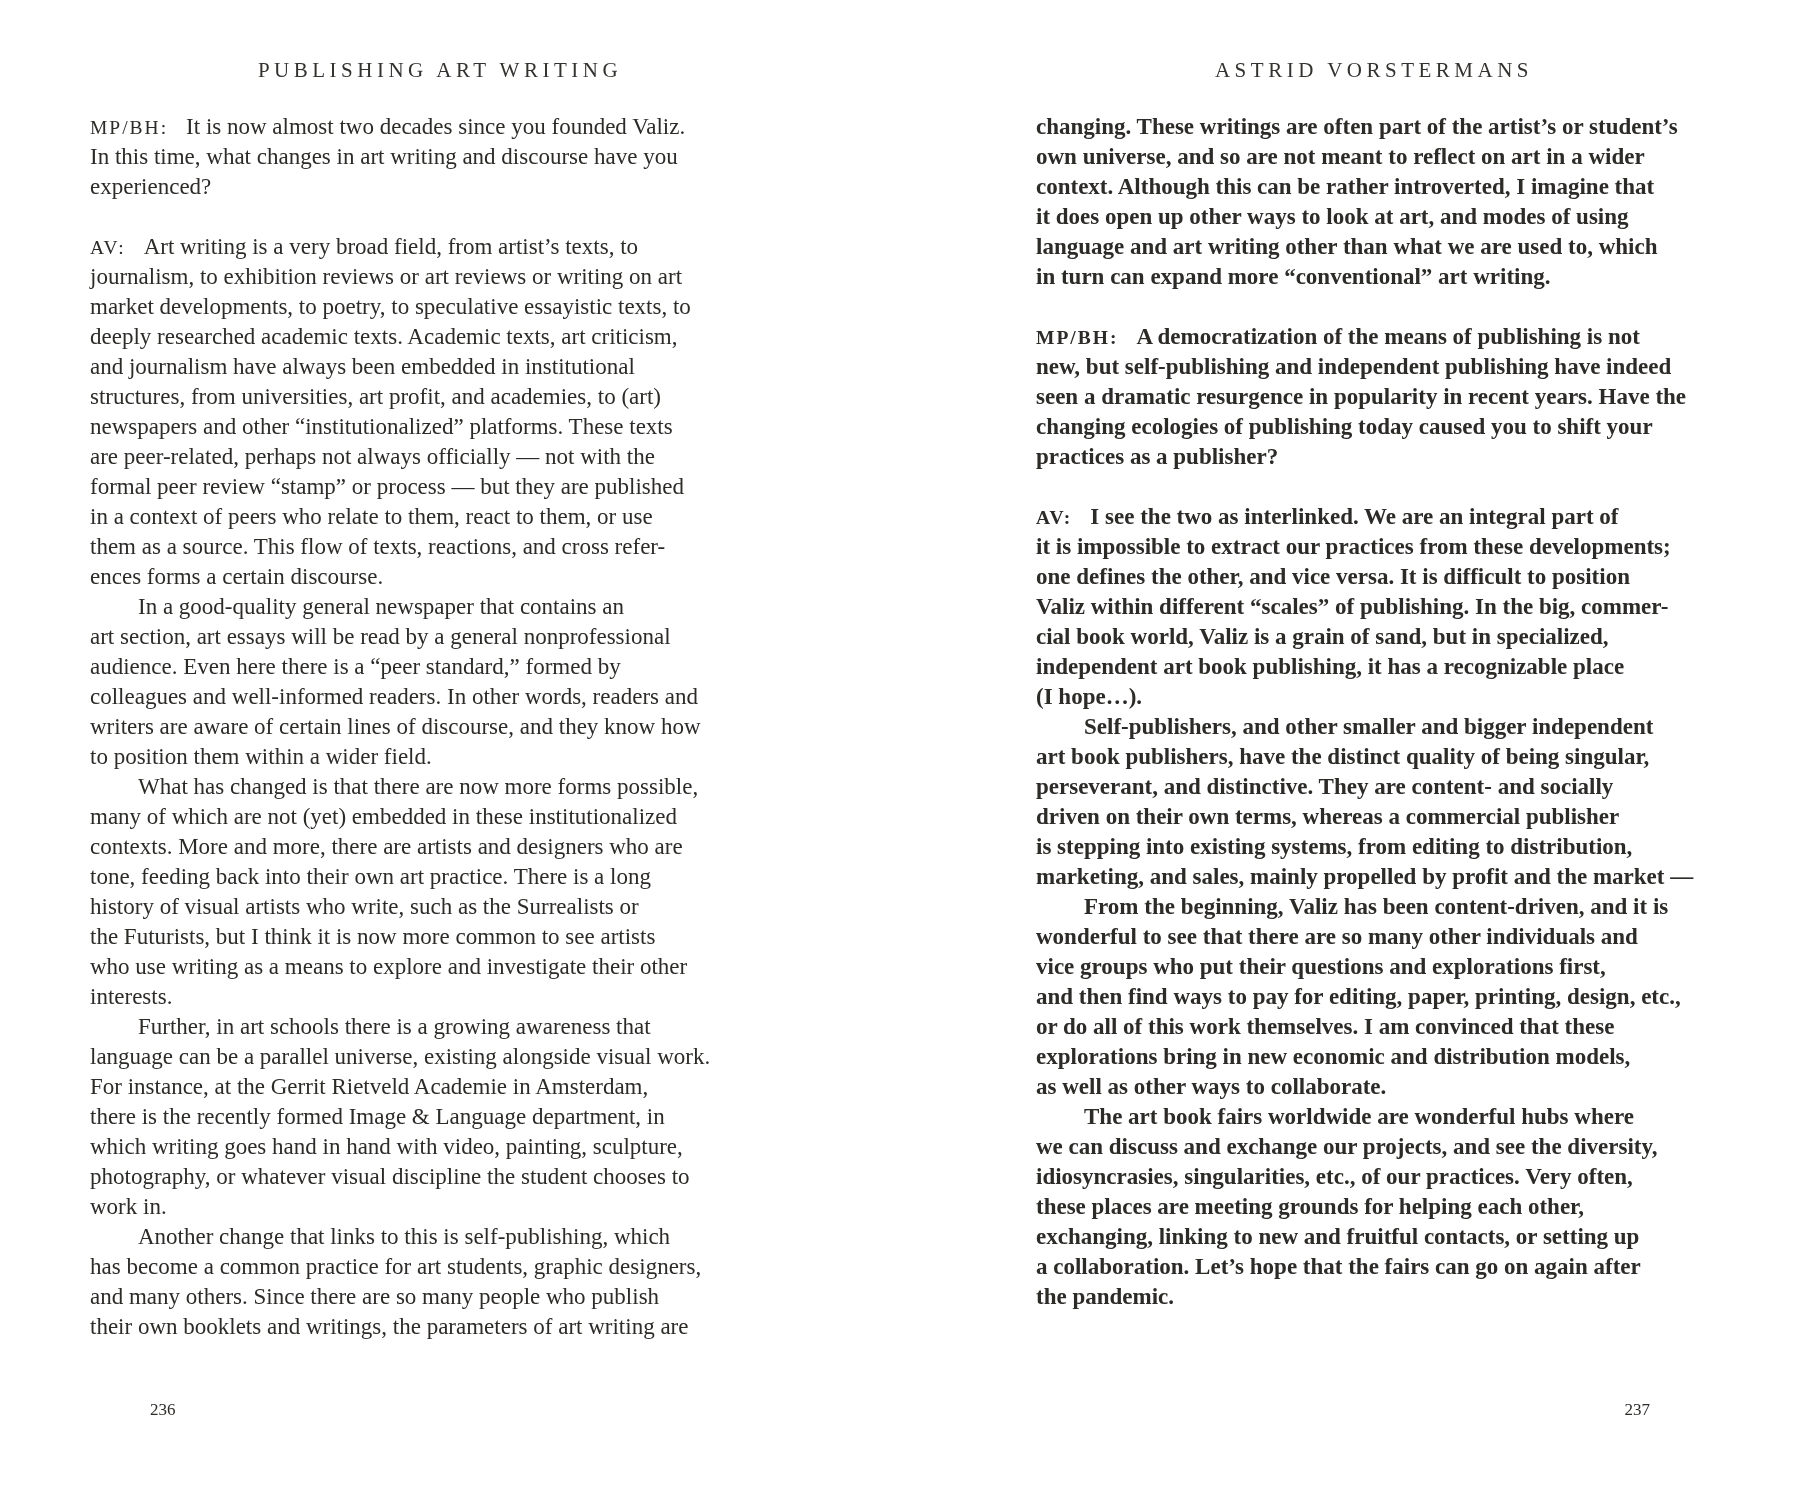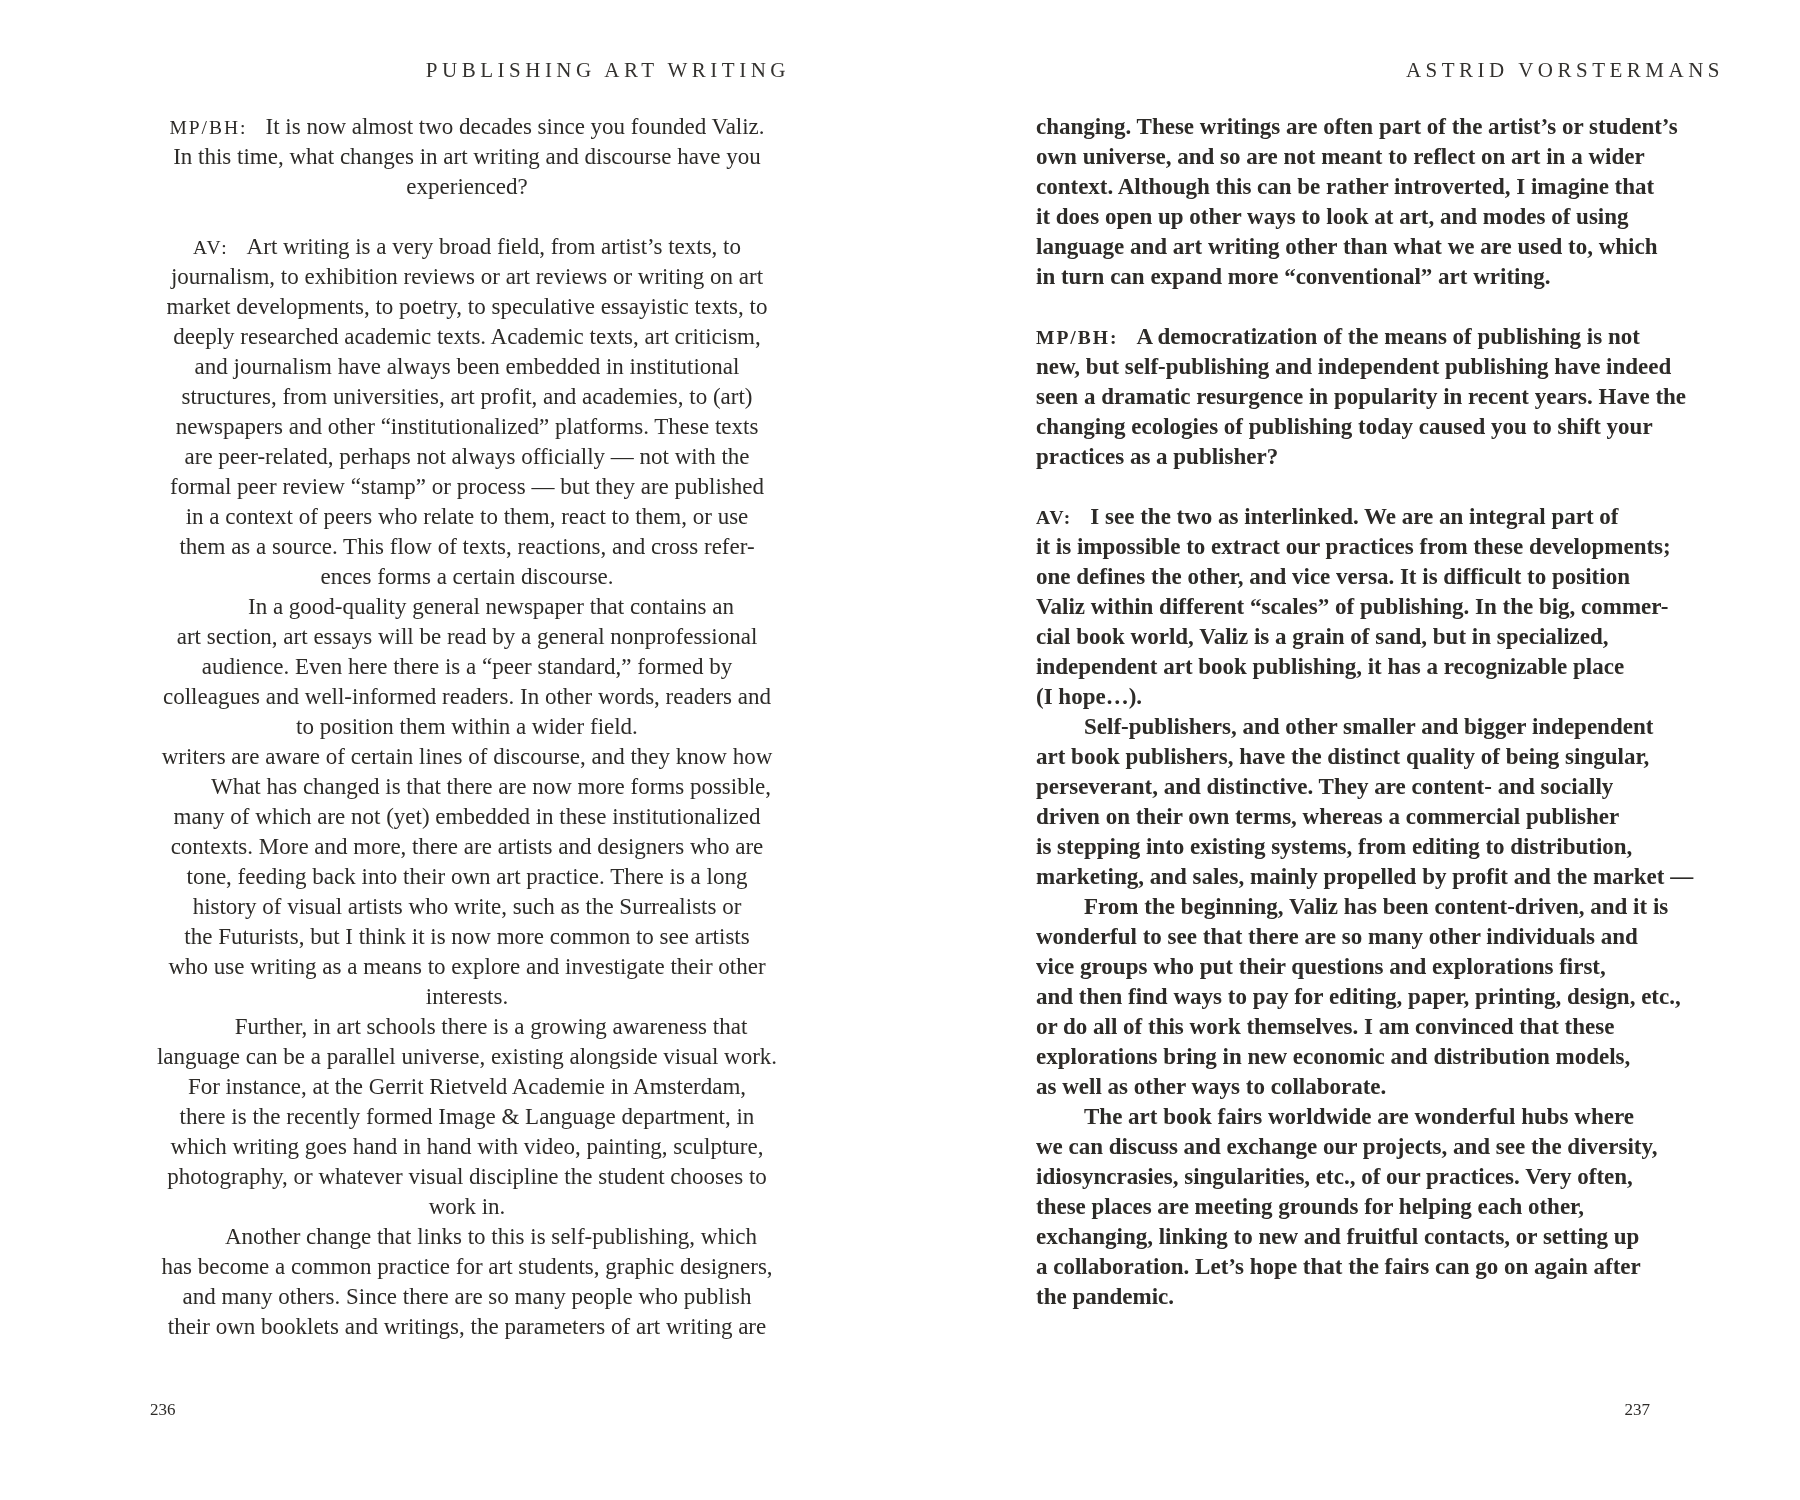--- a/index.html
+++ b/index.html
@@ -10,35 +10,35 @@
     background: #ffffff;
     font-family: "Liberation Serif", serif;
     color: #2d2b28;
     overflow: hidden;
   }
   .page-header {
     position: absolute;
     top: 58px;
     font-size: 21px;
     letter-spacing: 4.5px;
-    text-align: right;
+    text-align: center;
     color: #34322f;
     white-space: nowrap;
   }
   #header-left  { left: 90px;   width: 700px; }
   #header-right { left: 1024px; width: 700px; }
 
   .column {
     position: absolute;
     top: 112px;
     width: 720px;
     font-size: 23px;
     line-height: 30px;
   }
-  #column-left  { left: 107px; text-align: center; }
+  #column-left  { left: 90px; }
   #column-right { left: 1036px; font-weight: bold; }
 
   .line { height: 30px; white-space: nowrap; }
   .line.indent { padding-left: 48px; }
   .para-gap { height: 30px; }
 
   .speaker {
     font-size: 19.5px;
     letter-spacing: 2px;
     margin-right: 18px;
@@ -74,22 +74,22 @@
     <div class="line">newspapers and other “institutionalized” platforms. These texts</div>
     <div class="line">are peer-related, perhaps not always officially — not with the</div>
     <div class="line">formal peer review “stamp” or process — but they are published</div>
     <div class="line">in a context of peers who relate to them, react to them, or use</div>
     <div class="line">them as a source. This flow of texts, reactions, and cross refer-</div>
     <div class="line">ences forms a certain discourse.</div>
     <div class="line indent">In a good-quality general newspaper that contains an</div>
     <div class="line">art section, art essays will be read by a general nonprofessional</div>
     <div class="line">audience. Even here there is a “peer standard,” formed by</div>
     <div class="line">colleagues and well-informed readers. In other words, readers and</div>
+    <div class="line">writers are aware of certain lines of discourse, and they know how</div>
     <div class="line">to position them within a wider field.</div>
-    <div class="line">writers are aware of certain lines of discourse, and they know how</div>
     <div class="line indent">What has changed is that there are now more forms possible,</div>
     <div class="line">many of which are not (yet) embedded in these institutionalized</div>
     <div class="line">contexts. More and more, there are artists and designers who are</div>
     <div class="line">tone, feeding back into their own art practice. There is a long</div>
     <div class="line">history of visual artists who write, such as the Surrealists or</div>
     <div class="line">the Futurists, but I think it is now more common to see artists</div>
     <div class="line">who use writing as a means to explore and investigate their other</div>
     <div class="line">interests.</div>
     <div class="line indent">Further, in art schools there is a growing awareness that</div>
     <div class="line">language can be a parallel universe, existing alongside visual work.</div>

